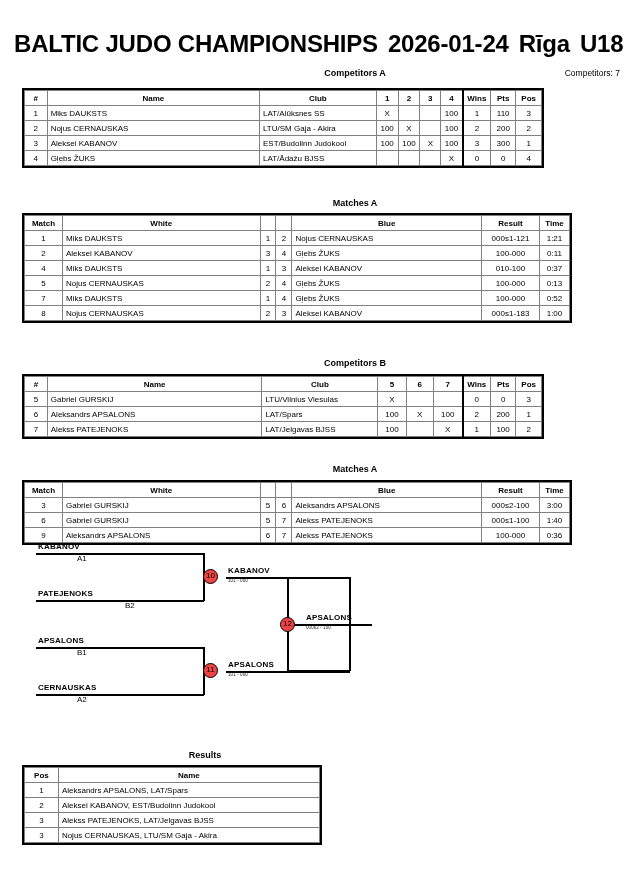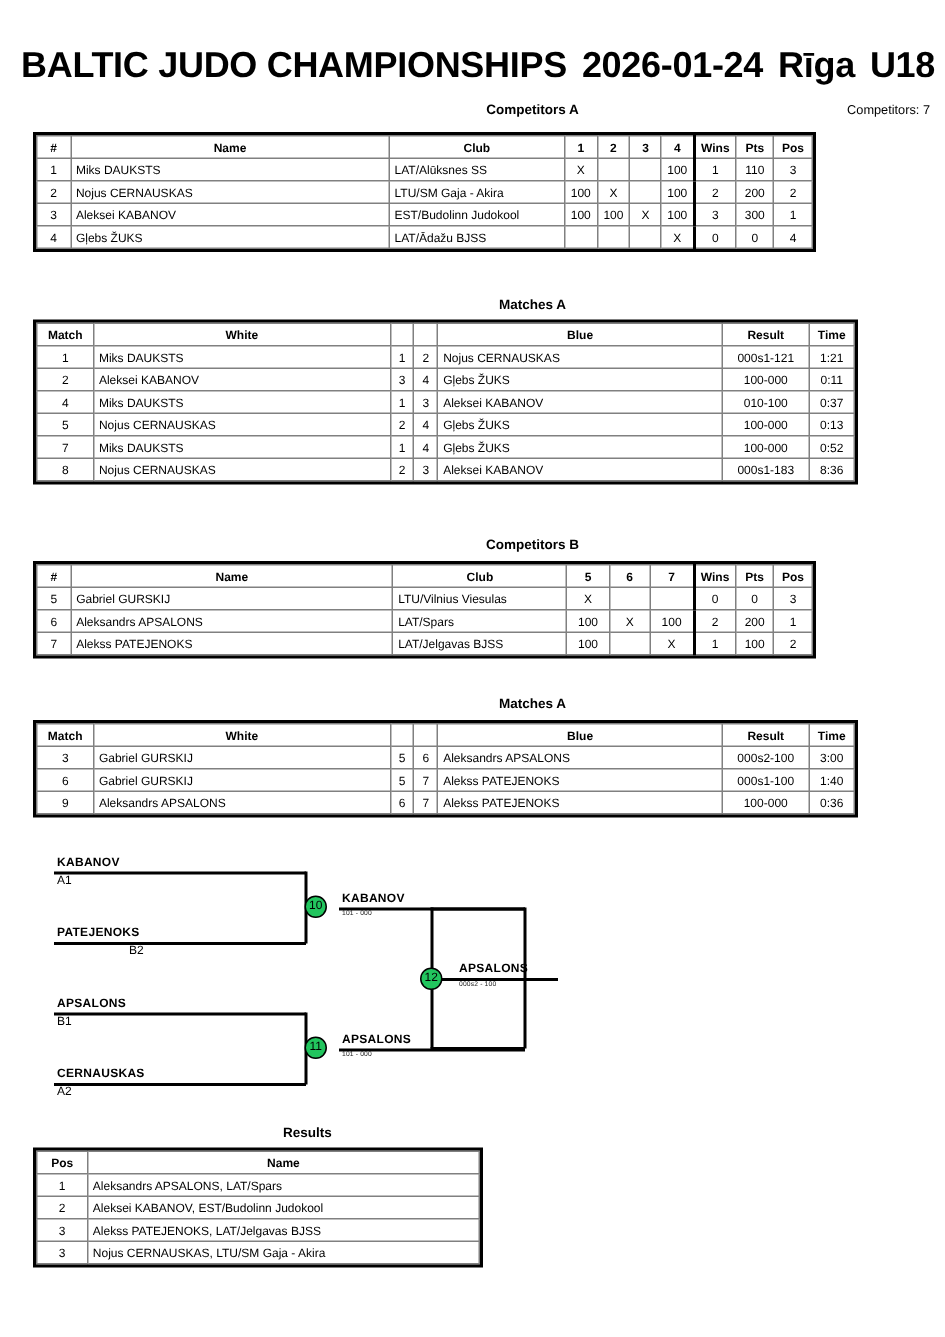--- a/index.html
+++ b/index.html
@@ -65,42 +65,43 @@
   table.grid { outline: 2px solid #000; outline-offset: 0px; }
 
   .c { text-align: center; }
   .l { text-align: left; }
   .b { font-weight: bold; }
 
   
   .sep-left { border-left: 2px solid #000 !important; }
 
   
-  .bracket { position: absolute; left: 0; top: 560px; width: 630px; height: 190px; }
+  .bracket { position: absolute; left: 0; top: 532px; width: 630px; height: 190px; }
   .bk-line { position: absolute; background: #000; }
   .bk-h { height: 1.5px; }
   .bk-v { width: 1.5px; }
   .bk-name {
     position: absolute;
     font-size: 8px;
     font-weight: bold;
     white-space: nowrap;
     letter-spacing: 0.2px;
   }
   .bk-seed {
     position: absolute;
     font-size: 8px;
     white-space: nowrap;
+    margin-left: 39px;
   }
   .bk-circle {
     position: absolute;
     width: 15px; height: 15px;
     border: 1.5px solid #000;
     border-radius: 50%;
-    background: #22c55e;
+    background: #ef4444;
     font-size: 8px;
     line-height: 12px;
     text-align: center;
     z-index: 5;
   }
   .bk-score {
     position: absolute;
     font-size: 4.5px;
     white-space: nowrap;
     color: #222;
@@ -244,21 +245,21 @@
         <td class="c">100-000</td>
         <td class="c">0:52</td>
       </tr>
       <tr>
         <td class="c">8</td>
         <td class="l">Nojus CERNAUSKAS</td>
         <td class="c">2</td>
         <td class="c">3</td>
         <td class="l b">Aleksei KABANOV</td>
         <td class="c">000s1-183</td>
-        <td class="c">8:36</td>
+        <td class="c">1:00</td>
       </tr>
     </tbody>
 </table>
 
 <div class="section-head" style="top:358px;">Competitors B</div>
 
 <table class="grid" id="pool-b" style="left:24px; top:376px; width:518px;">
   <thead>
     <tr>
       <th style="width:24px;">#</th>

